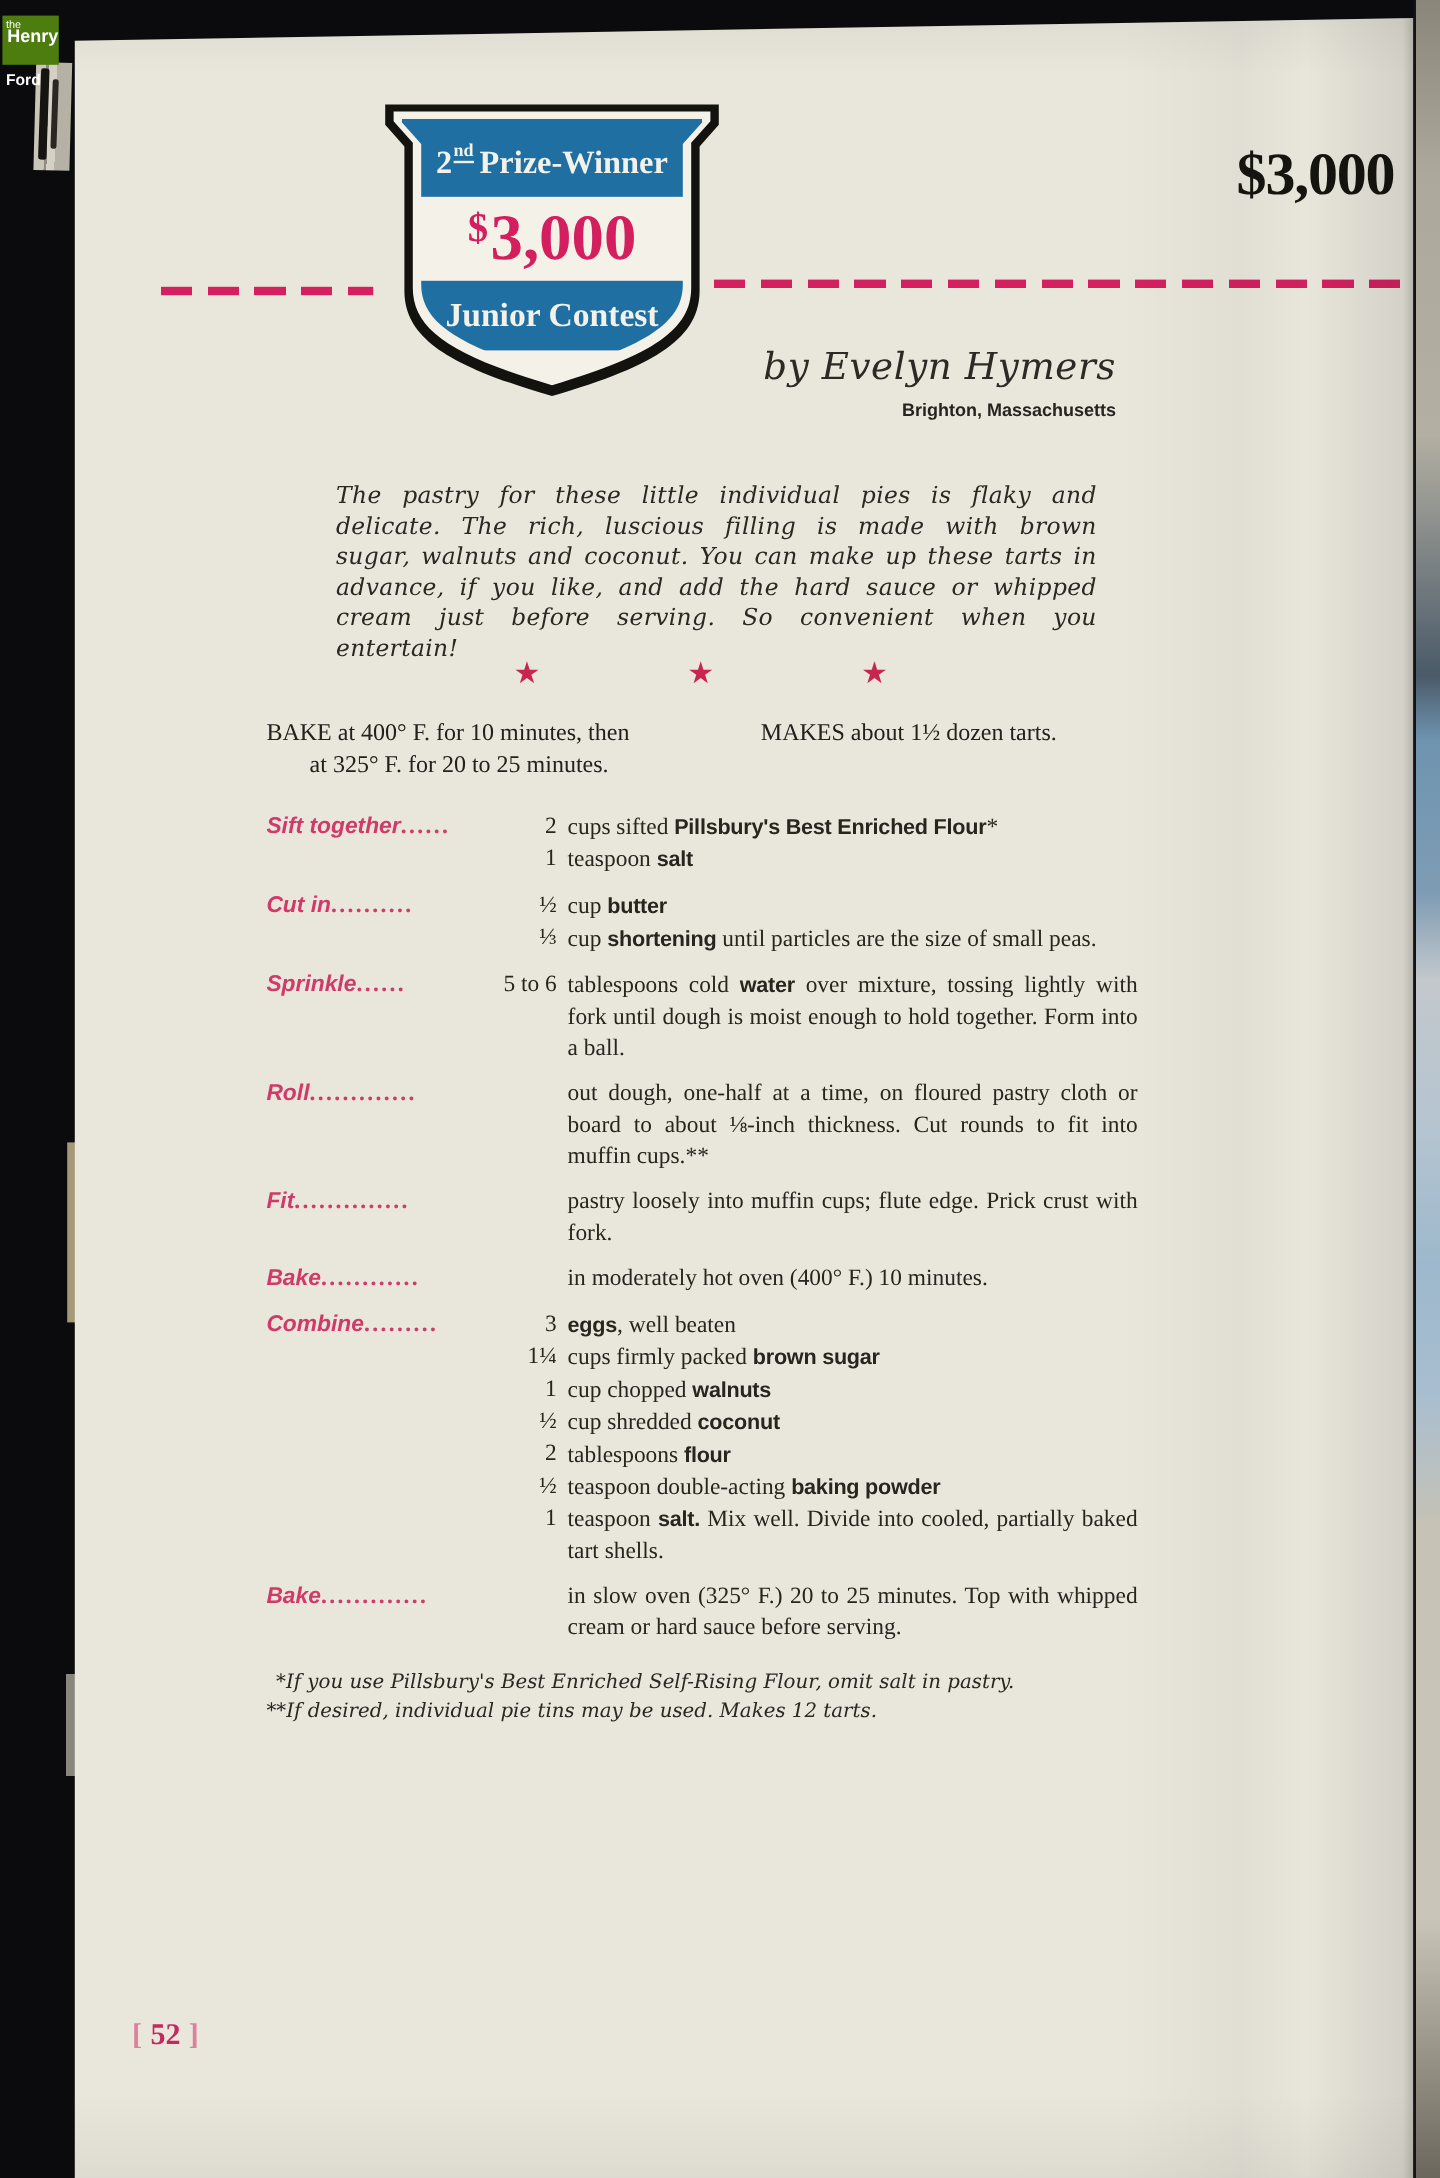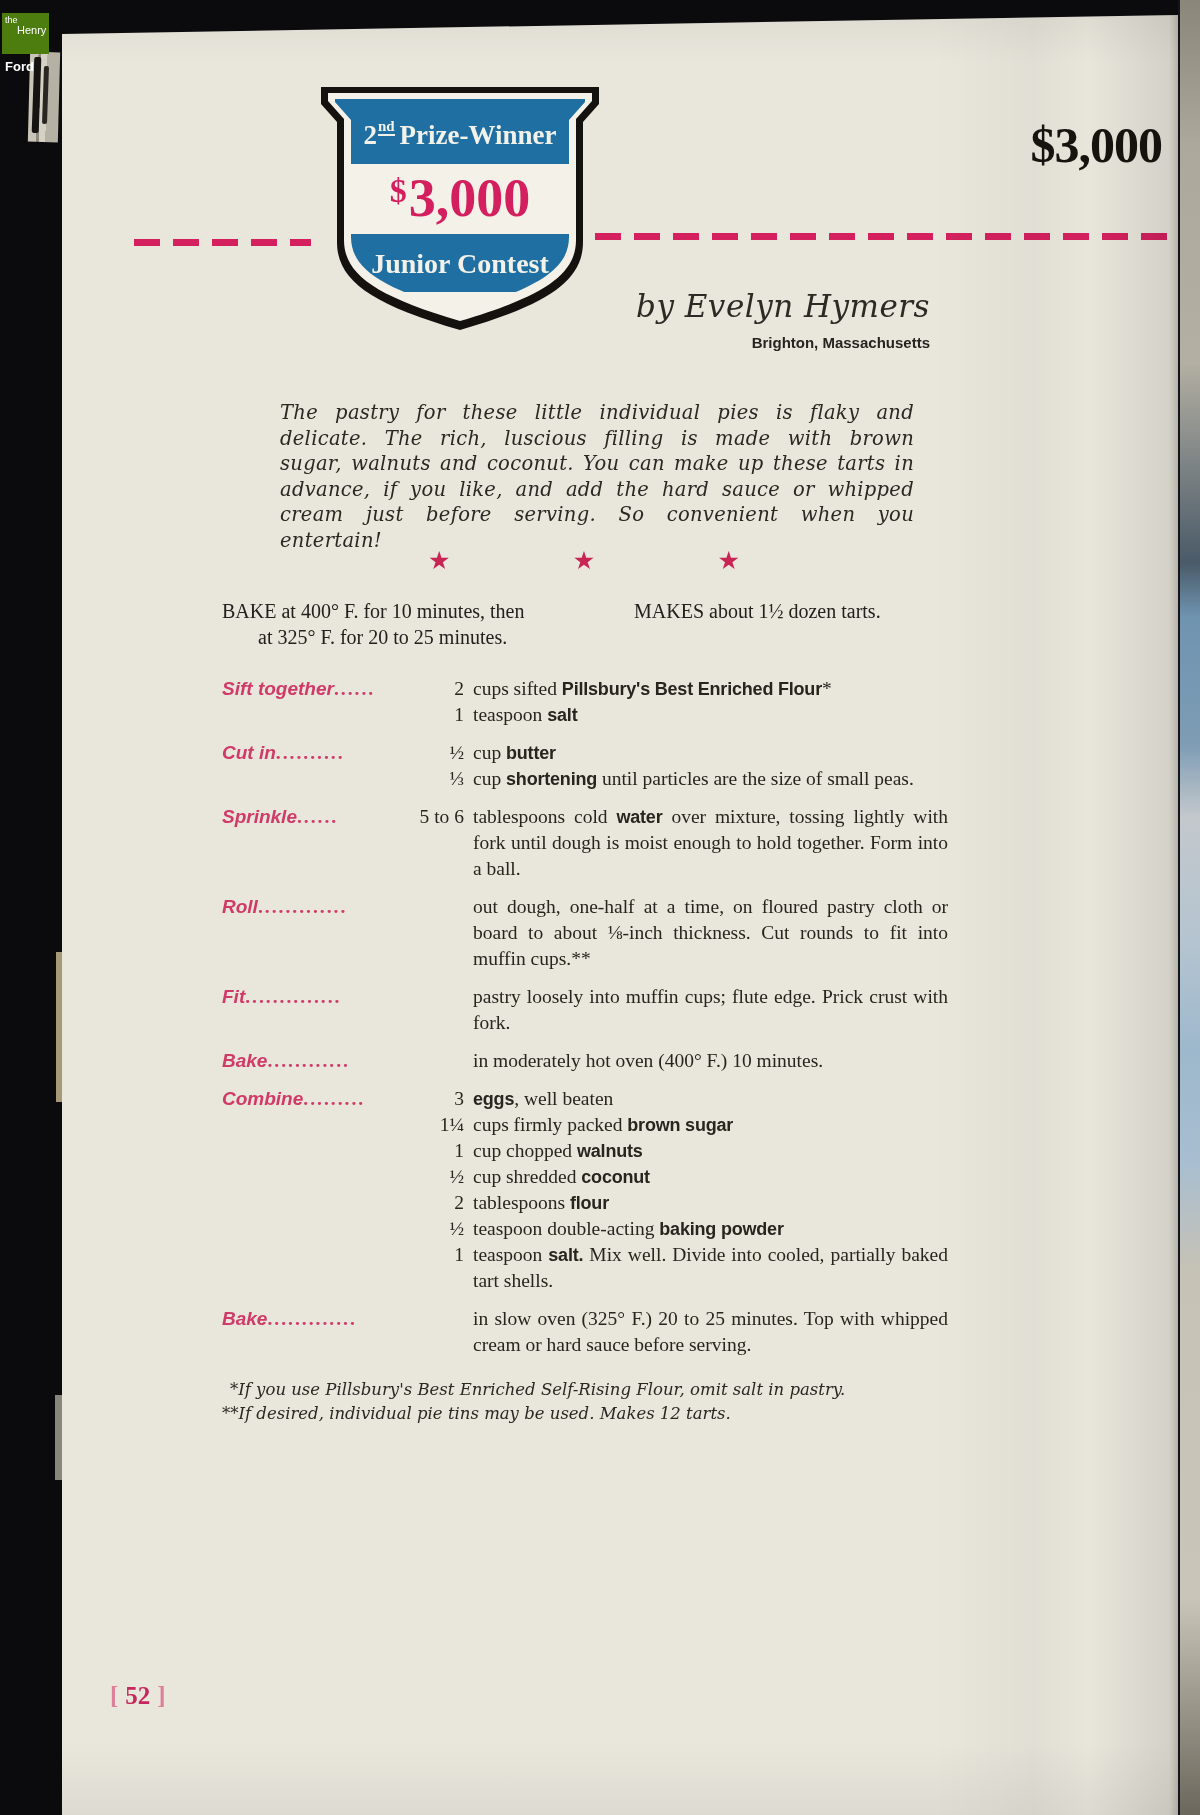--- a/index.html
+++ b/index.html
@@ -13,21 +13,21 @@
   .page-shade{position:absolute;inset:0;pointer-events:none;
         background:linear-gradient(90deg,rgba(0,0,0,0) 0%,rgba(0,0,0,0) 78%,rgba(0,0,0,0.035) 87%,
                    rgba(0,0,0,0.005) 92%,rgba(0,0,0,0.09) 99.2%,rgba(0,0,0,0.22) 100%),
                    linear-gradient(180deg,rgba(0,0,0,0.06) 0%,rgba(0,0,0,0) 3.5%,
                    rgba(0,0,0,0) 96%,rgba(0,0,0,0.05) 100%);}
 
   
   .hf-logo{position:absolute;left:2px;top:13px;width:47px;height:41px;background:#4d7c0f;color:#fff;
            font-family:"Liberation Sans",sans-serif;padding:3px 0 0 3px;box-sizing:border-box;z-index:5;}
   .hf-the{font-size:9px;line-height:9px;}
-  .hf-henry{font-size:11px;font-weight:normal;line-height:11px;margin-left:12px;}
+  .hf-henry{font-size:15px;font-weight:bold;line-height:11px;margin-left:1px;}
   .hf-ford{font-size:13px;font-weight:bold;line-height:13px;margin-top:24px;}
 
   
   .edge-stack{position:absolute;left:29px;top:52px;width:30px;height:90px;transform:rotate(1.5deg);
         background:linear-gradient(90deg,#c9c5b8 0 28%,#8e8a7e 28% 36%,#d5d1c4 36% 58%,#b5b1a4 58% 100%);}
   .edge-mark1{position:absolute;left:33px;top:57px;width:7px;height:76px;background:#161411;
         transform:rotate(2deg);border-radius:2px;}
   .edge-mark2{position:absolute;left:43px;top:66px;width:5px;height:58px;background:#2a2723;
         transform:rotate(2deg);border-radius:2px;}
   .sliver-a{position:absolute;left:56px;top:952px;width:8px;height:150px;background:#cdbd94;opacity:.8;}

